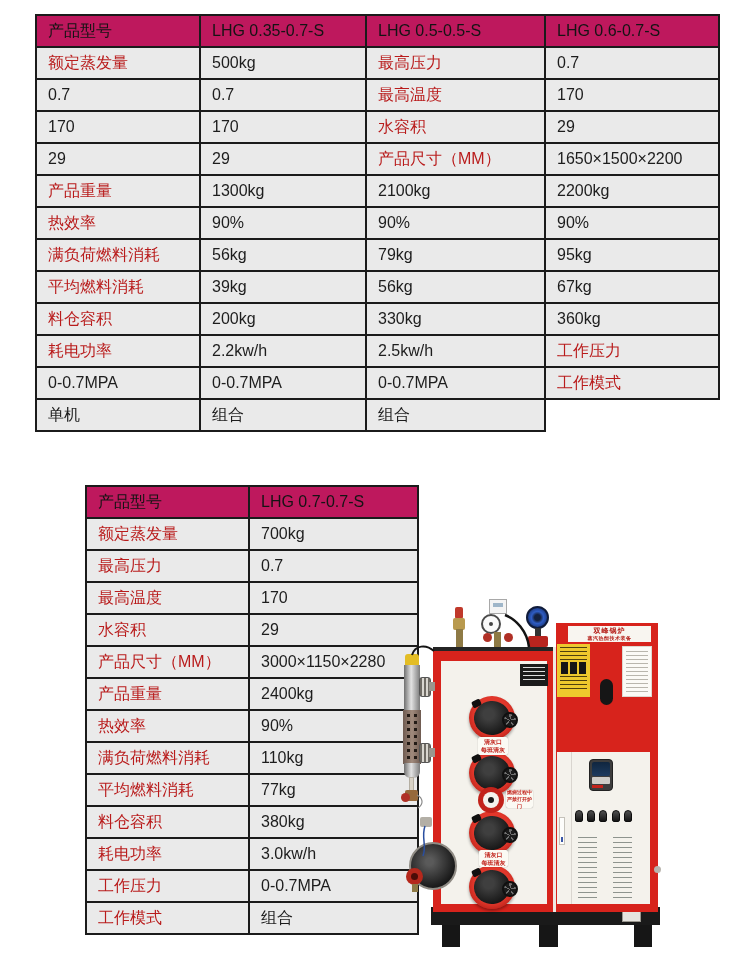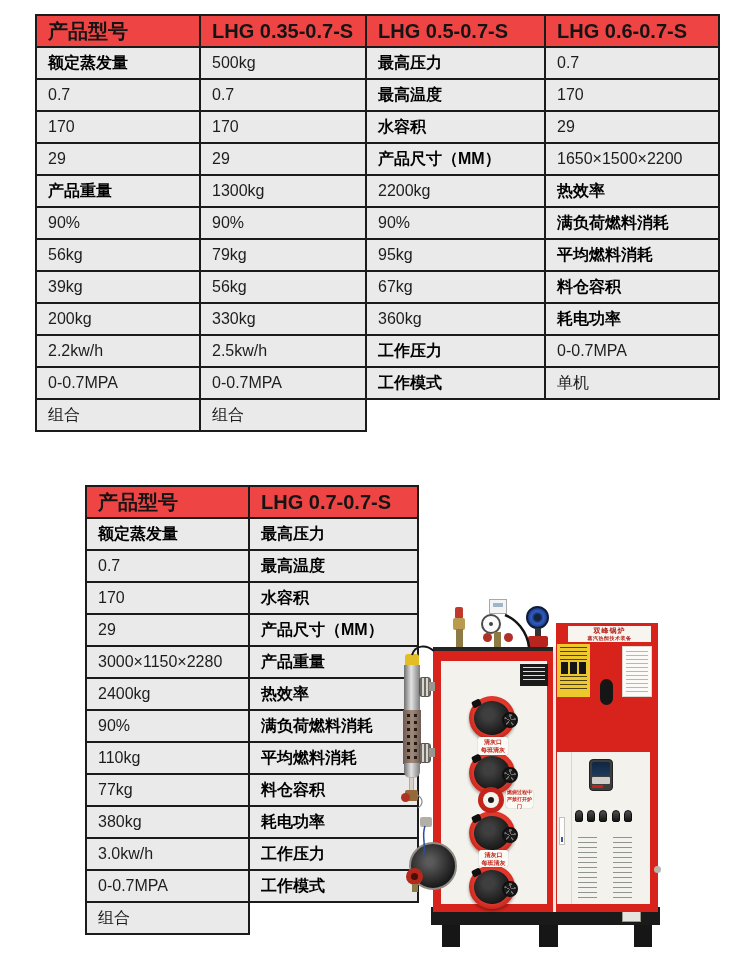--- a/index.html
+++ b/index.html
@@ -4,22 +4,22 @@
 <style>
   *{margin:0;padding:0;box-sizing:border-box}
   html,body{width:750px;height:967px;background:#ffffff;font-family:"Liberation Sans",sans-serif;position:relative;overflow:hidden}
   .abs{position:absolute}
   
   .spec-table{position:absolute;display:grid;border-top:2px solid #1b1b1b;border-left:2px solid #1b1b1b}
   .t1{left:35px;top:14px;grid-template-columns:164px 166px 179px 174px}
   .t2{left:85px;top:485px;grid-template-columns:163px 169px}
   .c{height:32px;border-right:2px solid #1b1b1b;border-bottom:2px solid #1b1b1b;background:#eaeaea;
      display:flex;align-items:center;padding:0 11px;font-size:16px;color:#1d1d1d;white-space:nowrap;overflow:hidden}
-  .hd{background:#ef4444;font-weight:700;font-size:20px;color:#141414}
-  .lbl{font-weight:700;color:#000000}
+  .hd{background:#be185d;font-weight:400;font-size:16px;color:#141414}
+  .lbl{font-weight:400;color:#b91c1c}
   
   #boiler{position:absolute;left:398px;top:585px;width:335px;height:380px}
   #boiler .abs{position:absolute}
   .red{background:#d7231c}
   .panel{background:#f4f2ec}
   .hatch{position:absolute;left:71px;width:46px;height:44px;border-radius:50%;
          background:radial-gradient(circle at 50% 45%,#e2372b 55%,#a3160f 92%);box-shadow:0 2px 3px rgba(0,0,0,.35)}
   .hatch .door{position:absolute;inset:5px;border-radius:50%;background:radial-gradient(circle at 42% 38%,#3f3f3f 18%,#141414 75%);transform:rotate(-6deg)}
   .hatch .wheel{position:absolute;right:-3px;top:16px;width:16px;height:16px;border-radius:50%;
          background:repeating-conic-gradient(#6f6f6f 0 20deg,#1c1c1c 20deg 70deg);border:2px solid #101010}
@@ -41,21 +41,21 @@
   .logoband{position:absolute;background:#f8f5f0;color:#b6201a;text-align:center;font-weight:700}
   .logoband .l1{font-size:7px;line-height:9px;letter-spacing:1px}
   .logoband .l2{font-size:5px;line-height:6px;letter-spacing:.5px}
 </style>
 </head>
 <body>
 
 <div class="spec-table t1">
   <div class="c hd">产品型号</div>
   <div class="c hd">LHG 0.35-0.7-S</div>
-  <div class="c hd">LHG 0.5-0.7-S</div>
+  <div class="c hd">LHG 0.5-0.5-S</div>
   <div class="c hd">LHG 0.6-0.7-S</div>
 
   <div class="c lbl">额定蒸发量</div>
   <div class="c">500kg</div>
 
   <div class="c lbl">最高压力</div>
   <div class="c">0.7</div>
   <div class="c">0.7</div>
   <div class="c">0.7</div>
 
@@ -67,20 +67,21 @@
   <div class="c lbl">水容积</div>
   <div class="c">29</div>
   <div class="c">29</div>
   <div class="c">29</div>
 
   <div class="c lbl">产品尺寸（MM）</div>
   <div class="c">1650×1500×2200</div>
 
   <div class="c lbl">产品重量</div>
   <div class="c">1300kg</div>
+  <div class="c">2100kg</div>
   <div class="c">2200kg</div>
 
   <div class="c lbl">热效率</div>
   <div class="c">90%</div>
   <div class="c">90%</div>
   <div class="c">90%</div>
 
   <div class="c lbl">满负荷燃料消耗</div>
   <div class="c">56kg</div>
   <div class="c">79kg</div>
@@ -109,20 +110,21 @@
   <div class="c">单机</div>
   <div class="c">组合</div>
   <div class="c">组合</div>
 </div>
 
 <div class="spec-table t2">
   <div class="c hd">产品型号</div>
   <div class="c hd">LHG 0.7-0.7-S</div>
 
   <div class="c lbl">额定蒸发量</div>
+  <div class="c">700kg</div>
   <div class="c lbl">最高压力</div>
   <div class="c">0.7</div>
   <div class="c lbl">最高温度</div>
   <div class="c">170</div>
   <div class="c lbl">水容积</div>
   <div class="c">29</div>
   <div class="c lbl">产品尺寸（MM）</div>
   <div class="c">3000×1150×2280</div>
   <div class="c lbl">产品重量</div>
   <div class="c">2400kg</div>

